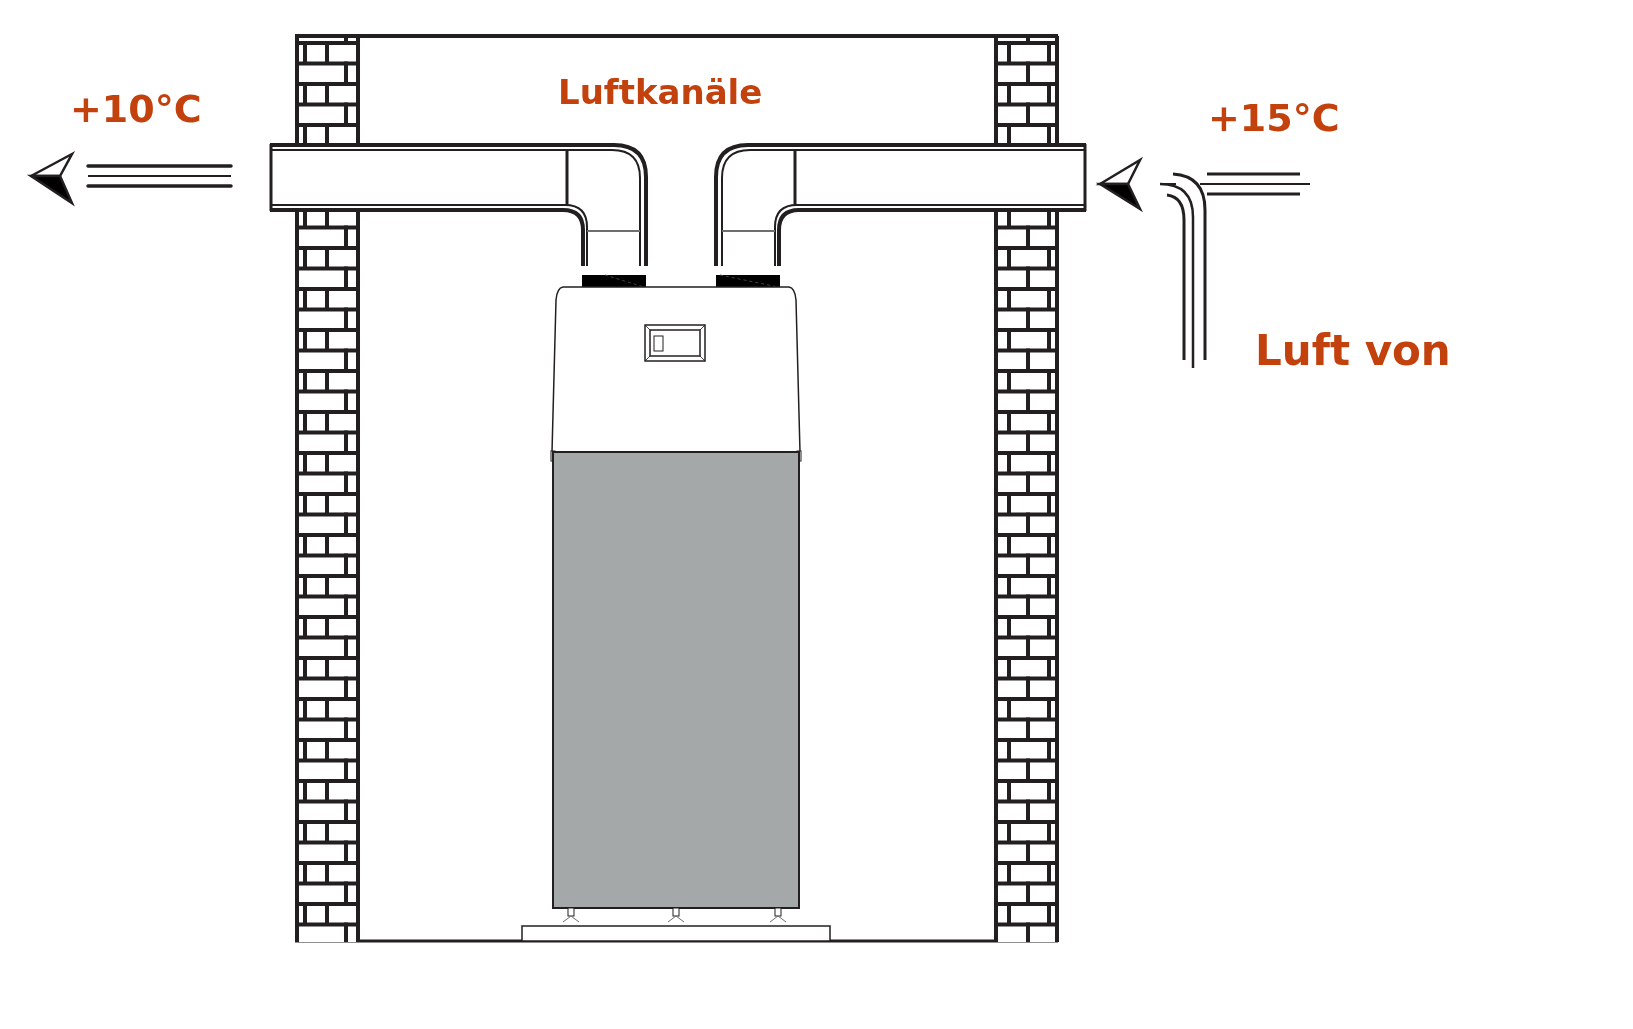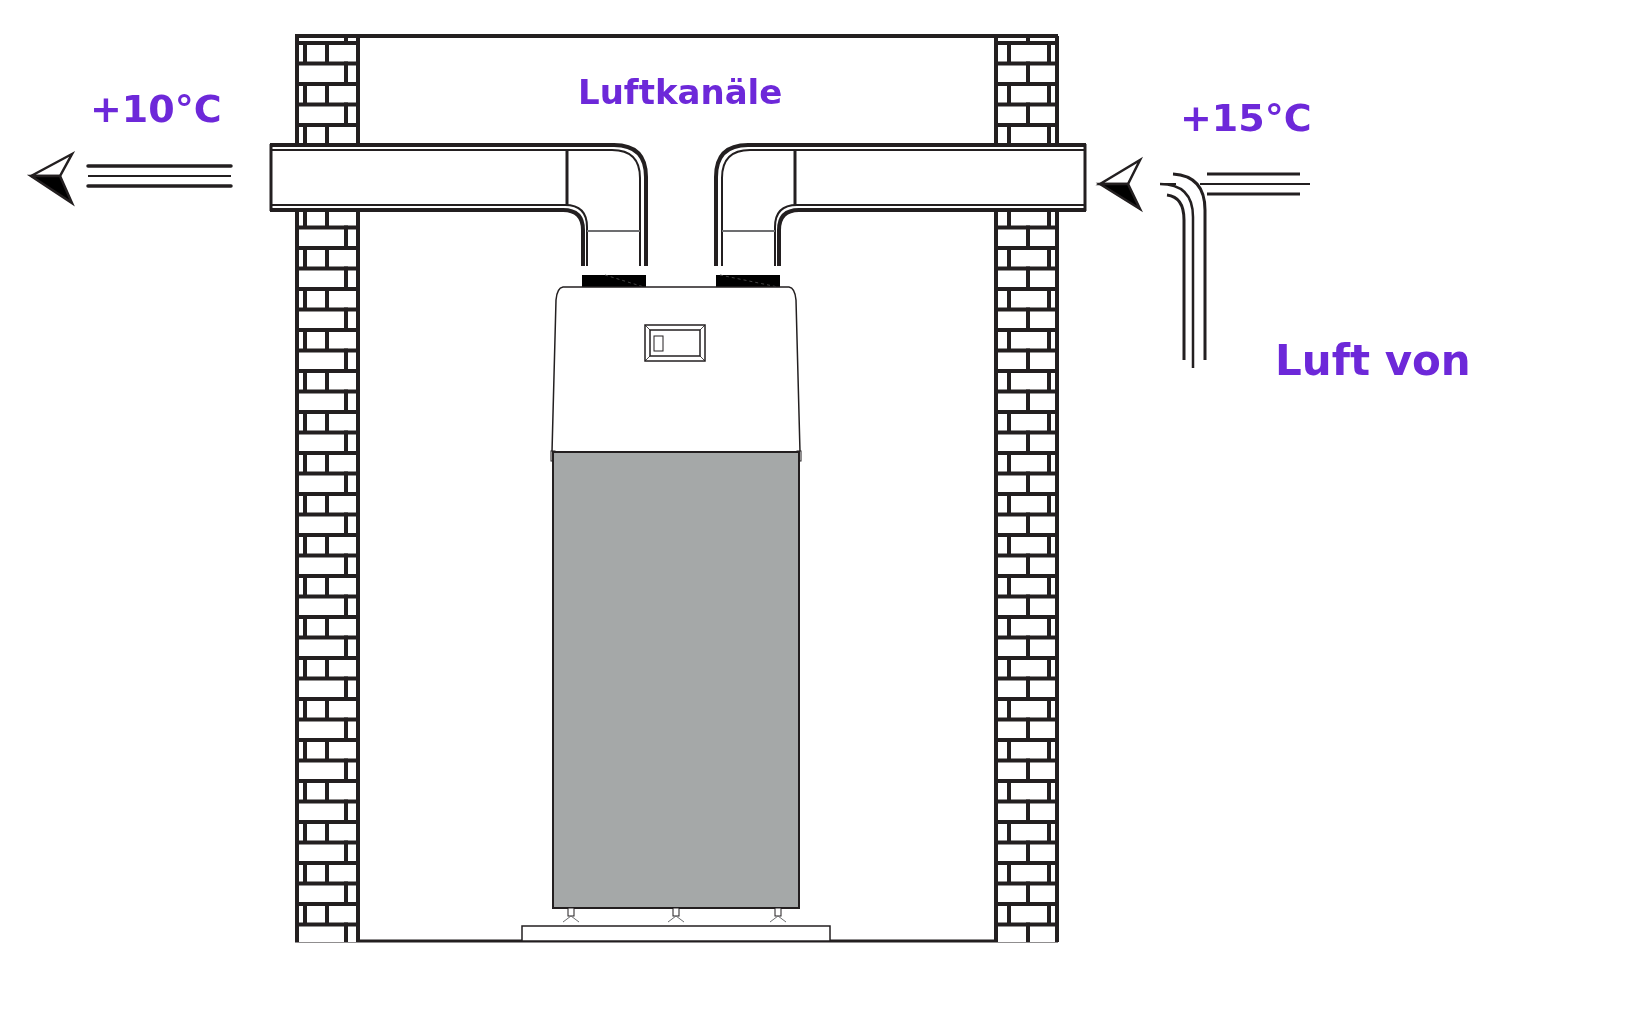--- a/index.html
+++ b/index.html
@@ -2,29 +2,28 @@
 <html><head>
   <meta charset="utf-8">
   <style>
     html, body { margin: 0; padding: 0; background: #ffffff; }
     body { width: 1633px; height: 1029px; overflow: hidden; position: relative; }
     #diagram { position: absolute; left: 0; top: 0; width: 1633px; height: 1029px; }
     .label {
       position: absolute;
       font-family: "DejaVu Sans", sans-serif;
       font-weight: bold;
-      color: #6d28d9;
+      color: #c2410c;
       white-space: nowrap;
       line-height: 1.15;
-      margin-left: 20px;
     }
     #lbl-left-temp { left: 70px; top: 88px; font-size: 38px; }
-    #lbl-right-temp { left: 1160px; top: 97px; font-size: 38px; }
+    #lbl-right-temp { left: 1208px; top: 97px; font-size: 38px; }
     #lbl-ducts { left: 558px; top: 73px; font-size: 34px; }
-    #lbl-outside { left: 1255px; top: 337px; font-size: 42px; }
+    #lbl-outside { left: 1255px; top: 327px; font-size: 42px; }
     .label span { display: block; }
   </style>
 </head>
 <body>
 
 <svg id="diagram" viewBox="0 0 1633 1029" xmlns="http://www.w3.org/2000/svg">
   <defs>
 
     <pattern id="brickPat" x="0" y="0" width="62" height="41" patternUnits="userSpaceOnUse">
       <rect x="0" y="0" width="62" height="41" fill="#ffffff"></rect>

